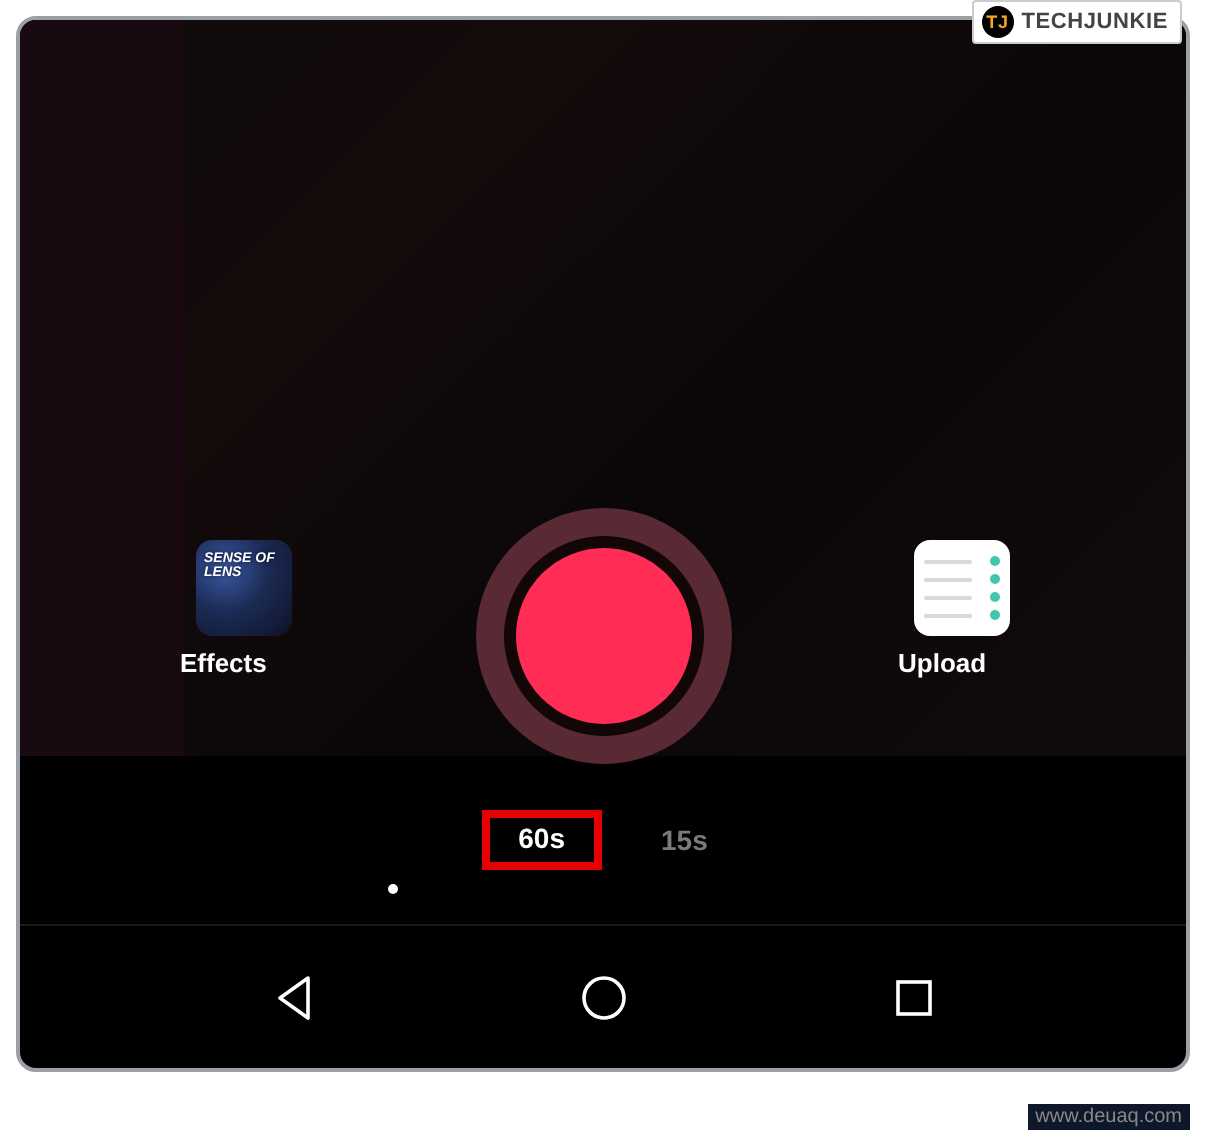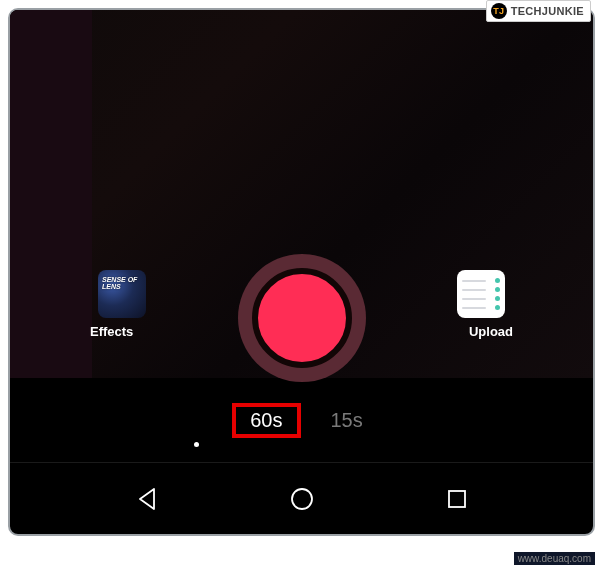--- a/index.html
+++ b/index.html
@@ -120,21 +120,21 @@
     .effects-label, .upload-label {
       color: #fff;
       font-size: 13px;
       font-weight: 600;
     }
     .upload-block {
       position: absolute;
       right: 80px;
       top: 260px;
       width: 64px;
-      text-align: right;
+      text-align: left;
     }
     .upload-thumb {
       width: 48px; height: 48px;
       margin: 0 auto 6px auto;
       border-radius: 8px;
       background: #fff;
       padding: 6px 5px;
       display: flex;
       flex-direction: column;
       justify-content: space-around;
@@ -160,22 +160,22 @@
       top: 382px;
       left: 0; right: 0;
       height: 56px;
       display: flex;
       align-items: center;
       justify-content: center;
       gap: 22px;
     }
     .mode-item {
       color: #7a7a7a;
-      font-size: 20px;
-      font-weight: 400;
+      font-size: 14px;
+      font-weight: 700;
       padding: 4px 8px;
     }
     .mode-item.active {
       color: #fff;
     }
     .mode-highlight {
       border: 4px solid #e60000;
       padding: 2px 6px;
     }
     .mode-indicator {

